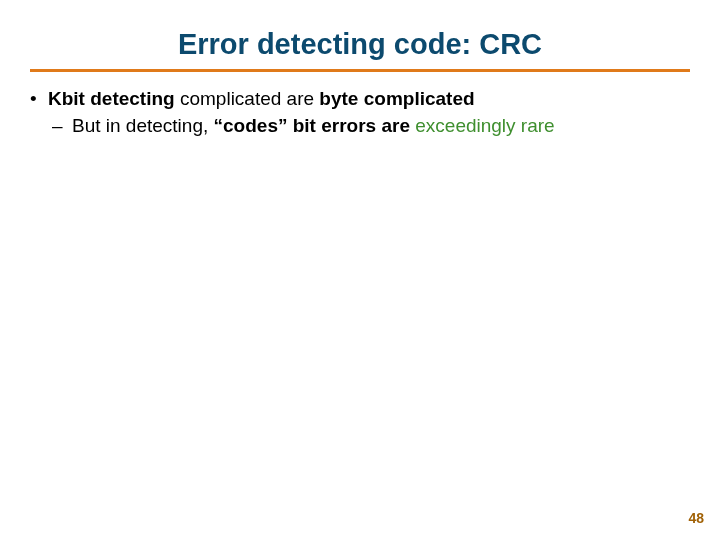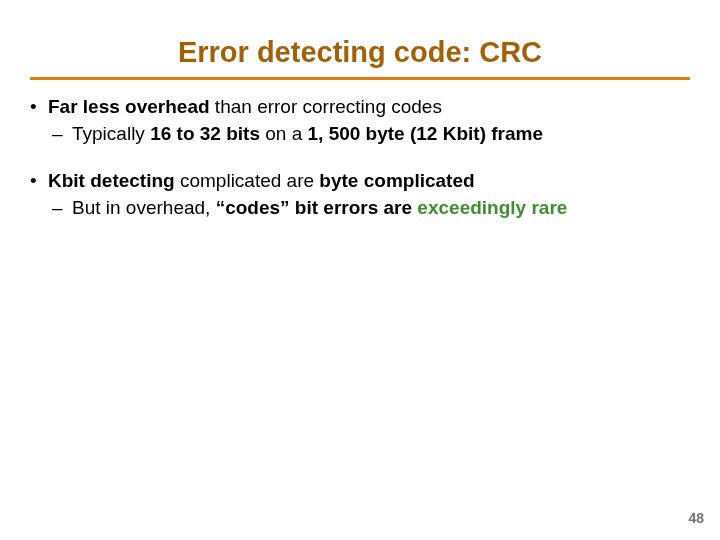--- a/index.html
+++ b/index.html
@@ -15,22 +15,22 @@
   .slide {
     width: 720px;
     height: 540px;
     position: relative;
     box-sizing: border-box;
   }
   .title {
     text-align: center;
     font-size: 29px;
     font-weight: bold;
-    color: #a16207;
-    padding-top: 36px;
+    color: #0c4a6e;
+    padding-top: 28px;
     padding-bottom: 8px;
     letter-spacing: 0px;
   }
   .rule {
     height: 3px;
     background: #e07a1a;
     margin: 0 30px;
   }
   .content {
     padding: 14px 24px 0 24px;
@@ -70,56 +70,48 @@
   ul.lvl2 > li::before {
     content: "–";
     position: absolute;
     left: 4px;
     top: 0;
     color: #000;
     font-size: 19px;
     line-height: 1.32;
   }
   .b { font-weight: bold; }
-  .green { color: #3f8f2f; font-weight: bold; }
+  .green { color: #3f8f2f; font-weight: normal; }
   .spacer-before { margin-top: 18px; }
   .pagenum {
     position: absolute;
     right: 16px;
     bottom: 14px;
     font-size: 14px;
     font-weight: bold;
-    color: #737373;
+    color: #a16207;
   }
 </style>
 </head>
 <body>
 
 <div class="slide">
 
   <div class="title">Error detecting code: CRC</div>
   <div class="rule"></div>
 
   <div class="content">
     <ul class="lvl1">
 
-      <li>
-        <span class="b">Far less overhead</span><span> than error correcting codes</span>
-        <ul class="lvl2">
-          <li>
-            <span>Typically </span><span class="b">16 to 32 bits</span><span> on a </span><span class="b">1, 500 byte (12 Kbit) frame</span>
-          </li>
-        </ul>
-      </li>
 
       <li>
         <span class="b">Kbit detecting</span><span> complicated are </span><span class="b">byte complicated</span>
         <ul class="lvl2 spacer-before">
           <li>
-            <span>But in overhead, </span><span class="b">“codes” bit errors are </span><span class="green">exceedingly rare</span>
+            <span>But in detecting, </span><span class="b">“codes” bit errors are </span><span class="green">exceedingly rare</span>
           </li>
         </ul>
       </li>
 
     </ul>
   </div>
 
   <div class="pagenum">48</div>
 </div>
 

